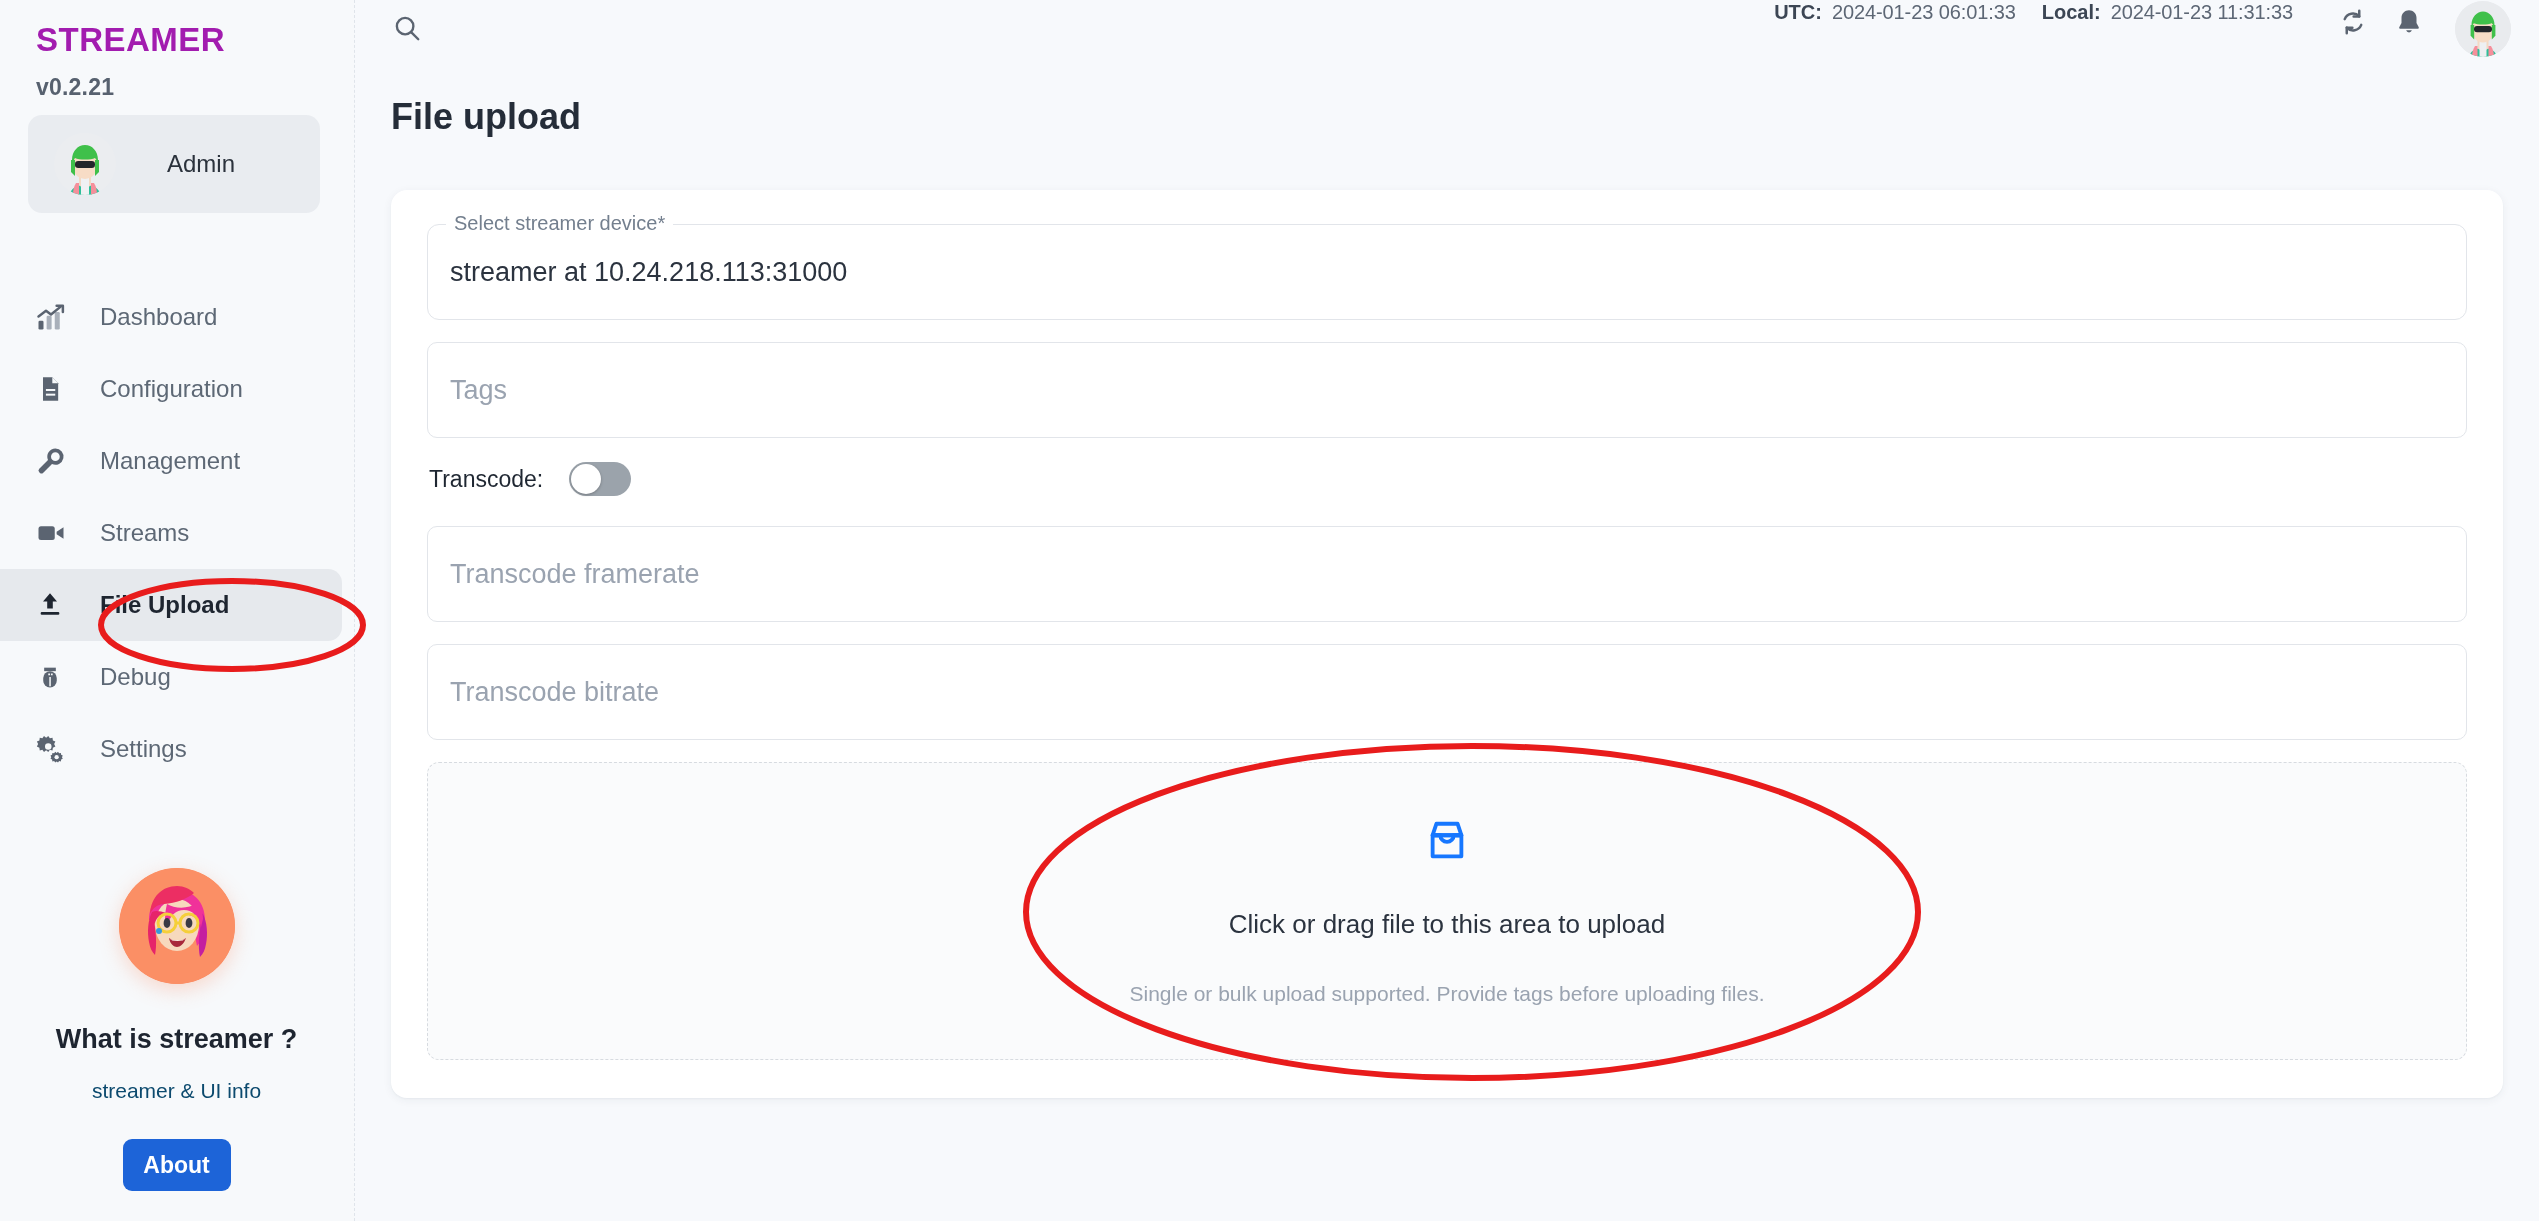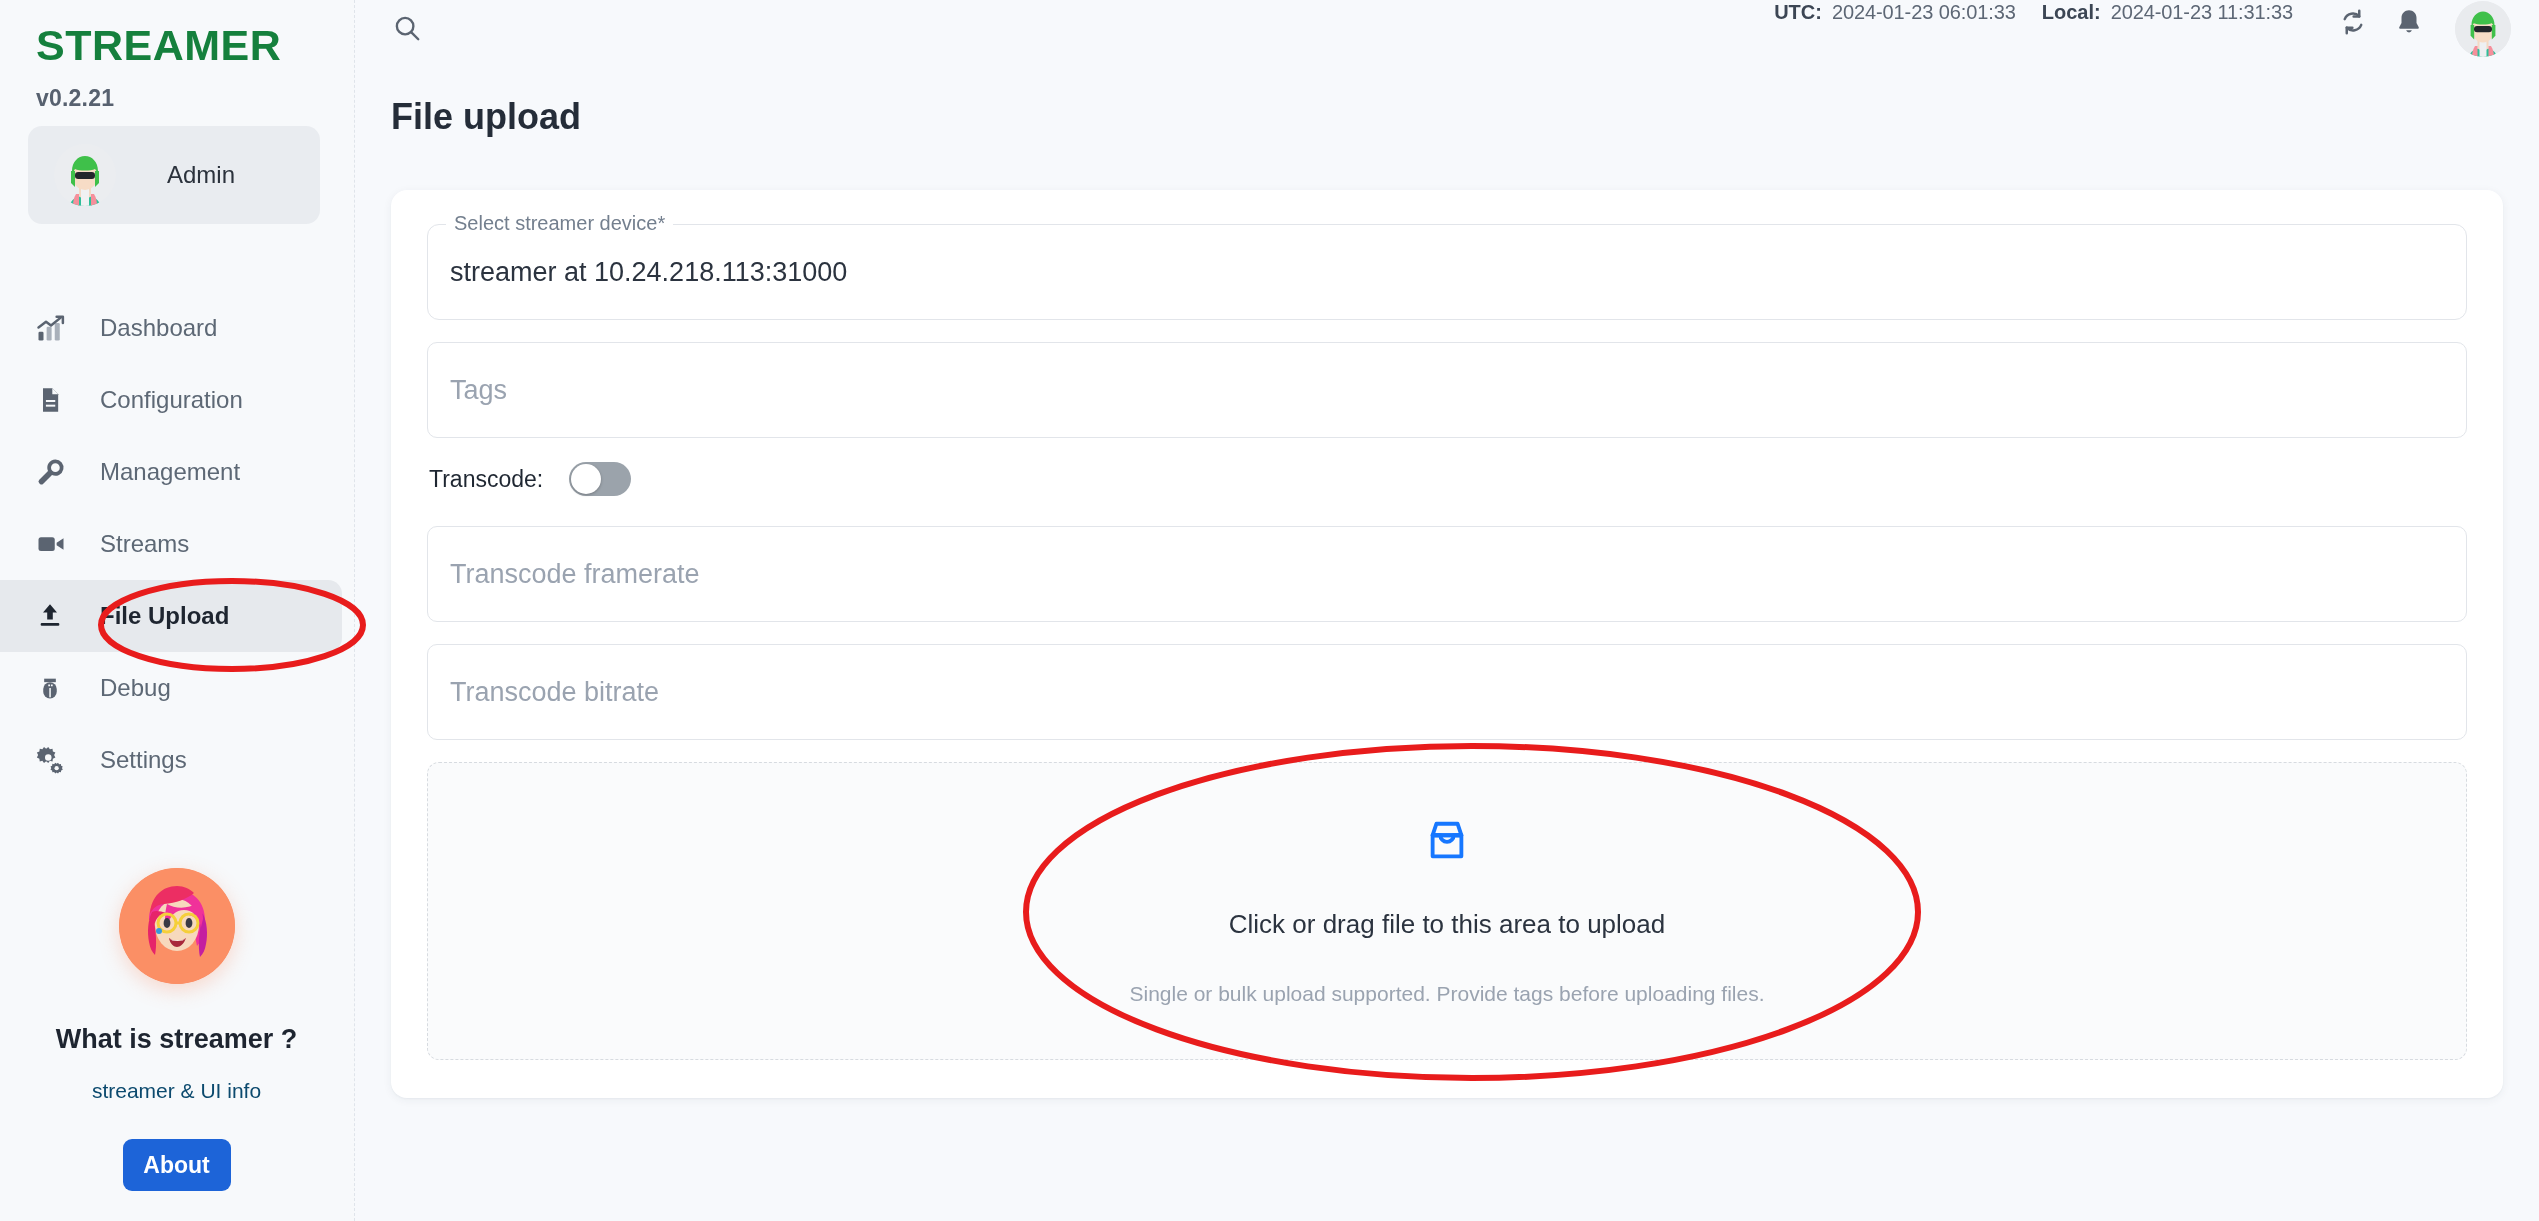--- a/index.html
+++ b/index.html
@@ -16,22 +16,22 @@
     position: relative;
     width: 355px; height: 1221px;
     background: #f7f9fb;
     flex: 0 0 355px;
     border-right: 1px dashed #dfe4ea;
   }
   .brand {
     padding: 22px 0 0 36px;
   }
   .brand-title {
-    font-size: 43px; font-weight: bold; letter-spacing: .5px;
-    color: #15803d; line-height: 1.1;
+    font-size: 33px; font-weight: bold; letter-spacing: .5px;
+    color: #a21caf; line-height: 1.1;
   }
   .brand-version {
     font-size: 23px; font-weight: bold; color: #57616f;
     margin-top: 16px; letter-spacing: .2px;
   }
   .user-card {
     margin: 14px 34px 0 28px;
     height: 98px;
     background: #e9ecf0;
     border-radius: 14px;

